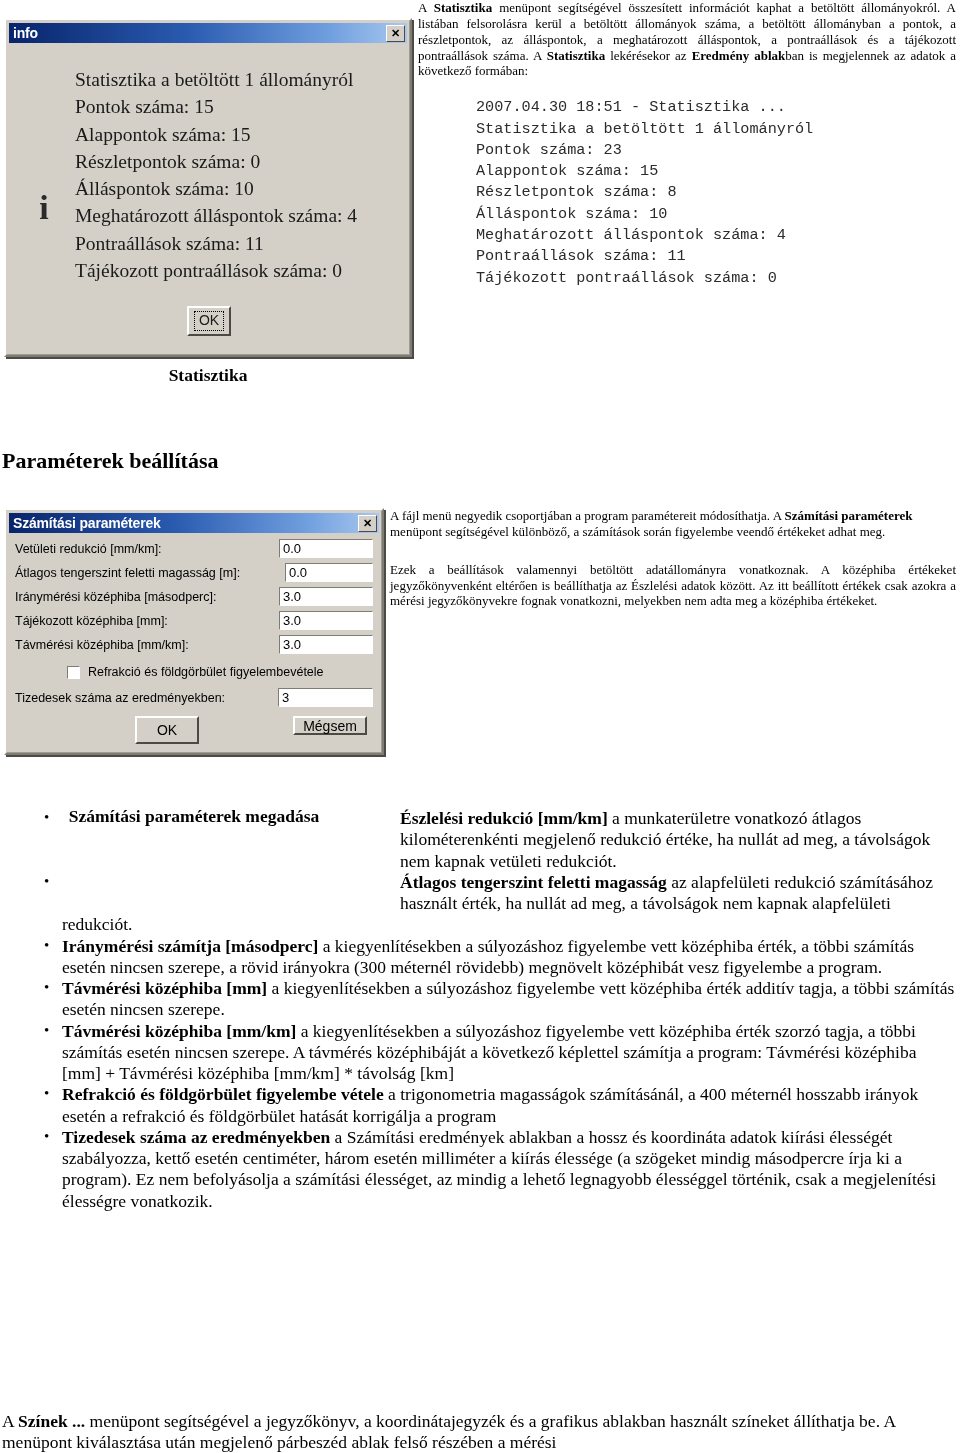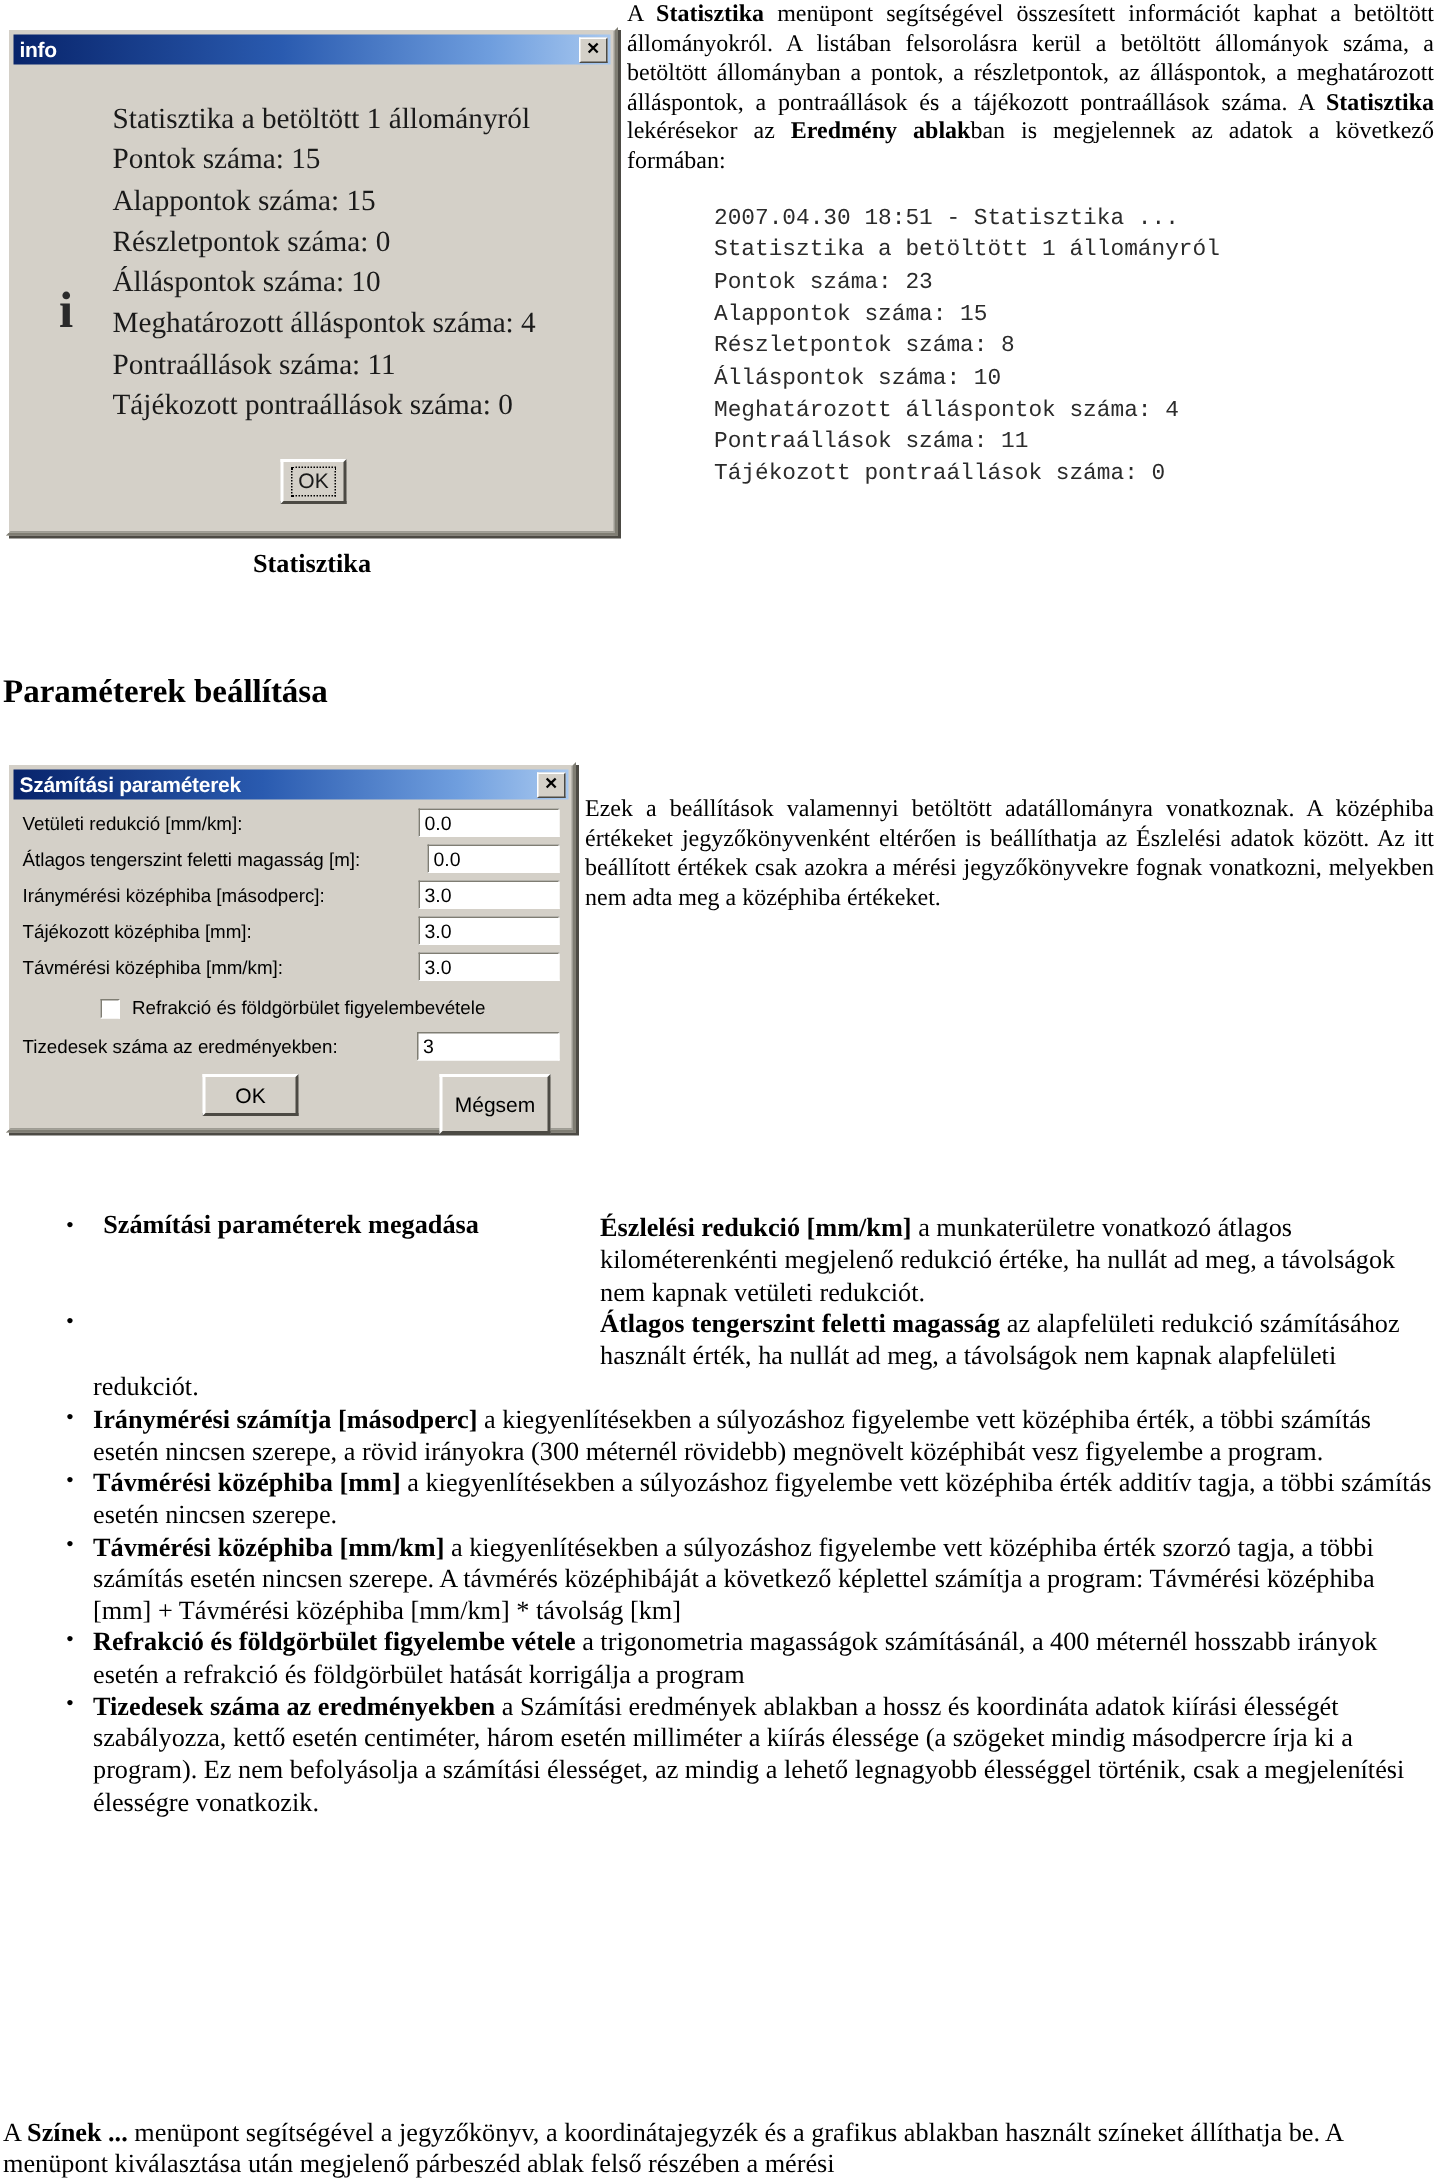--- a/index.html
+++ b/index.html
@@ -11,21 +11,21 @@
     width: 960px;
     height: 1453px;
     position: relative;
     font-family: "Liberation Serif", "DejaVu Serif", serif;
     color: #000000;
     overflow: hidden;
   }
 
   
   .doc-p {
-    font-size: 16px;
+    font-size: 13px;
     line-height: 1.22;
     text-align: justify;
     margin: 0;
   }
   .doc-p.left { text-align: left; }
   b, .bold { font-weight: bold; }
 
   
   #page {
     position: relative;
@@ -244,21 +244,21 @@
     border-left: 2px solid #ffffff;
     border-right: 2px solid #4c4a44;
     border-bottom: 2px solid #4c4a44;
     display: flex; align-items: center; justify-content: center;
     font-family: "Liberation Sans", sans-serif;
     font-size: 14px;
     color: #000;
     box-sizing: border-box;
   }
   #btn-ok { width: 64px; height: 28px; margin-left: 120px; }
-  #btn-cancel { width: 74px; height: 40px; margin-left: auto; }
+  #btn-cancel { width: 74px; height: 19px; margin-left: auto; }
 
   #sec2-text {
     position: absolute;
     left: 390px; top: 508px;
     width: 566px;
   }
   #sec2-p1 { text-align: left; }
   #sec2-p2 { margin-top: 22px; text-align: justify; }
 
   #fig-params-caption {
@@ -417,20 +417,23 @@
           </div>
 
         </div>
       </div>
     </div>
   </div>
 
   <div id="fig-params-caption">Számítási paraméterek megadása</div>
 
   <div id="sec2-text">
+    <p class="doc-p left" id="sec2-p1">
+      <span>A fájl menü negyedik csoportjában a program paramétereit módosíthatja. A </span><b>Számítási paraméterek</b><span> menüpont segítségével különböző, a számítások során figyelembe veendő értékeket adhat meg.</span>
+    </p>
     <p class="doc-p" id="sec2-p2">Ezek a beállítások valamennyi betöltött adatállományra vonatkoznak. A középhiba értékeket jegyzőkönyvenként eltérően is beállíthatja az Észlelési adatok között. Az itt beállított értékek csak azokra a mérési jegyzőkönyvekre fognak vonatkozni, melyekben nem adta meg a középhiba értékeket.</p>
   </div>
 
   <div id="bullets">
     <div id="float-shim"></div>
     <ul class="blist" id="blist">
         <li id="li-first"><span class="bullet">•</span><b>Észlelési redukció [mm/km]</b><span> a munkaterületre vonatkozó átlagos kilométerenkénti megjelenő redukció értéke, ha nullát ad meg, a távolságok nem kapnak vetületi redukciót.</span></li>
         <li><span class="bullet">•</span><b>Átlagos tengerszint feletti magasság</b><span> az alapfelületi redukció számításához használt érték, ha nullát ad meg, a távolságok nem kapnak alapfelületi redukciót.</span></li>
         <li><span class="bullet">•</span><b>Iránymérési számítja [másodperc]</b><span> a kiegyenlítésekben a súlyozáshoz figyelembe vett középhiba érték, a többi számítás esetén nincsen szerepe, a rövid irányokra (300 méternél rövidebb) megnövelt középhibát vesz figyelembe a program.</span></li>
         <li><span class="bullet">•</span><b>Távmérési középhiba [mm]</b><span> a kiegyenlítésekben a súlyozáshoz figyelembe vett középhiba érték additív tagja, a többi számítás esetén nincsen szerepe.</span></li>

